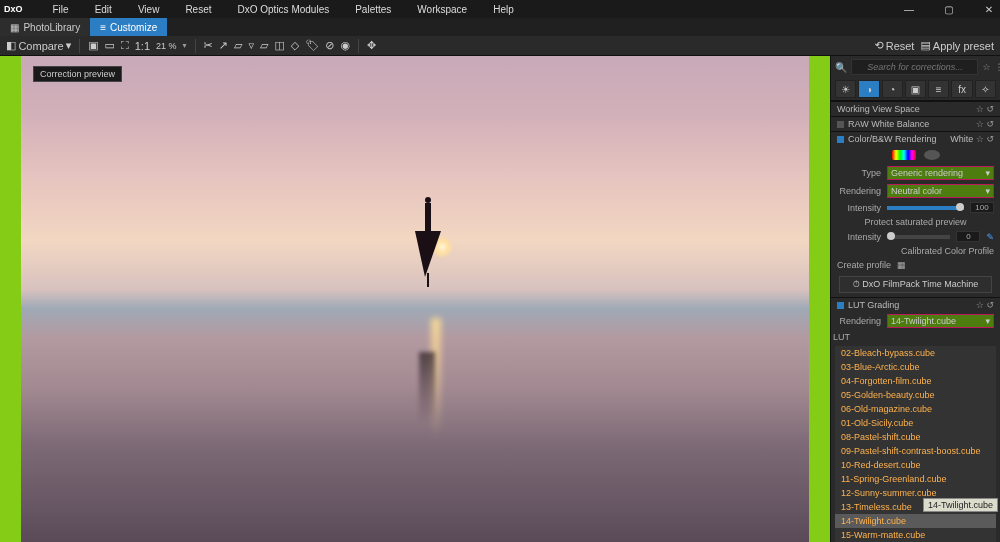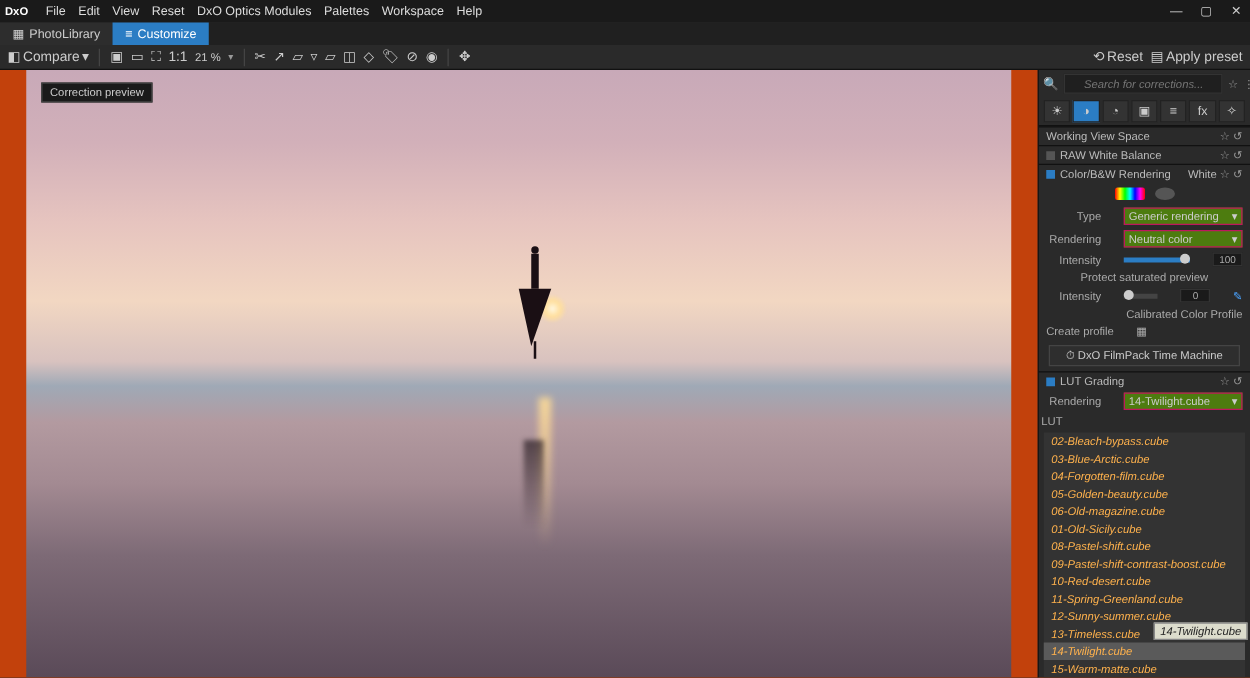--- a/index.html
+++ b/index.html
@@ -1,33 +1,33 @@
 <!DOCTYPE html>
 <html><head>
 <meta charset="utf-8">
 <style>
 * { margin: 0; padding: 0; box-sizing: border-box; font-family: "Segoe UI", Arial, sans-serif; }
 body { background: #2a2a2a; color: #ccc; width: 1000px; height: 542px; overflow: hidden; font-size: 10px; }
-.menubar { height: 18px; background: #1a1a1a; display: flex; align-items: center; padding: 0 4px; gap: 10px; }
+.menubar { height: 18px; background: #1a1a1a; display: flex; align-items: center; padding: 0 4px; gap: 26px; }
 .menubar .logo { color: #fff; font-weight: bold; font-size: 9px; margin-right: 4px; }
 .menubar .mi { color: #ddd; font-size: 10px; cursor: pointer; }
 .menubar .spacer { flex: 1; }
 .menubar .winbtn { width: 14px; text-align: center; color: #ccc; cursor: pointer; }
 .tabbar { height: 18px; background: #202020; display: flex; align-items: center; }
 .tab { height: 18px; display: flex; align-items: center; padding: 0 10px; font-size: 10px; gap: 4px; cursor: pointer; }
 .tab.inactive { background: #2d2d2d; color: #ccc; }
 .tab.active { background: #2b7dc4; color: #fff; }
 .tabbar .spacer { flex: 1; }
 .toolbar { height: 20px; background: #2a2a2a; display: flex; align-items: center; padding: 0 6px; gap: 6px; border-bottom: 1px solid #111; }
 .toolbar .sep { width: 1px; height: 14px; background: #444; margin: 0 2px; }
 .toolbar .tbtn { color: #ccc; font-size: 11px; cursor: pointer; display: flex; align-items: center; gap: 2px; }
 .toolbar .zoom { font-size: 9px; color: #ccc; }
 .toolbar .spacer { flex: 1; }
 .main { display: flex; height: calc(542px - 18px - 18px - 20px); }
-.canvas-area { flex: 1; background: #c2410c; position: relative; display: flex; align-items: flex-start; justify-content: center; padding: 0; }
+.canvas-area { flex: 1; background: #84cc16; position: relative; display: flex; align-items: flex-start; justify-content: center; padding: 0; }
 .canvas { width: 788px; height: 486px; margin-top: 0; position: relative; overflow: hidden;
   background: linear-gradient(180deg,
     #c8a9b8 0%, #d2b0b9 12%, #e6c4bf 25%, #f2d7c2 38%,
     #d8c2bf 48%, #9fa9b6 52%,
     #b39aa0 58%, #a38a92 68%, #7d6a76 80%, #5a4a58 100%);
 }
 .sun { position: absolute; left: 52%; top: 37%; width: 22px; height: 22px; border-radius: 50%;
   background: radial-gradient(circle, #fff7e0 0%, #ffdf9e 40%, rgba(255,200,120,0) 75%); filter: blur(1px); }
 .figure { position: absolute; left: 50.5%; top: 29%; width: 18px; height: 92px; }
 .head { width: 6px; height: 6px; background: #1a0f14; border-radius: 50%; margin: 0 auto; }
@@ -42,30 +42,30 @@
 .search { flex: 1; background: #1f1f1f; border: 1px solid #333; color: #888; font-size: 9px; padding: 2px 4px; font-style: italic; text-align: center; }
 .icon-row { display: flex; padding: 2px 4px; gap: 2px; border-bottom: 1px solid #111; }
 .icon-tab { flex: 1; height: 18px; display: flex; align-items: center; justify-content: center; background: #333; border: 1px solid #222; cursor: pointer; font-size: 10px; }
 .icon-tab.active { background: #2b7dc4; }
 .panel { border-top: 1px solid #111; }
 .panel-h { display: flex; align-items: center; padding: 2px 6px; font-size: 9px; color: #bbb; justify-content: space-between; }
 .panel-h .left { display: flex; align-items: center; gap: 4px; }
 .sq { width: 7px; height: 7px; display: inline-block; }
 .sq.blue { background: #2b7dc4; }
 .sq.gray { background: #555; }
-.ctl-row { display: flex; align-items: center; padding: 2px 6px; gap: 18px; font-size: 9px; color: #aaa; }
+.ctl-row { display: flex; align-items: center; padding: 2px 6px; gap: 6px; font-size: 9px; color: #aaa; }
 .ctl-row .lbl { width: 44px; text-align: right; }
 .ctl-row .sel { flex: 1; background: #4d7c0f; border: 1px solid #be185d; color: #ccc; font-size: 9px; padding: 1px 3px; display: flex; justify-content: space-between; align-items: flex-end; }
 .ctl-row .slider { flex: 1; height: 4px; background: #2b7dc4; position: relative; }
 .ctl-row .slider .dot { position: absolute; right: 0; top: -3px; width: 8px; height: 8px; background: #ccc; border-radius: 50%; }
 .ctl-row .val { background: #1a1a1a; border: 1px solid #333; width: 24px; text-align: center; font-size: 8px; }
 .center-btn { margin: 4px auto; display: block; background: #2e2e2e; border: 1px solid #444; color: #ccc; font-size: 9px; padding: 2px 6px; width: 90%; text-align: center; cursor: pointer; }
 .grad { width: 24px; height: 10px; background: linear-gradient(90deg,#f00,#ff0,#0f0,#0ff,#00f,#f0f,#f00); border-radius: 2px; }
 .gray-sw { width: 16px; height: 10px; background: #555; border-radius: 50%; }
-.lut-list { background: #333; margin: 2px 4px; position: relative; font-style: italic; }
+.lut-list { background: #333; margin: 2px 4px; position: relative; }
 .lut-item { padding: 2px 6px; font-size: 9px; color: #ffb24d; cursor: pointer; }
 .lut-item.selected { background: #5a5a5a; }
 .tooltip { position: absolute; right: -2px; top: 152px; background: #dcdccc; color: #222; font-size: 9px; padding: 1px 4px; border: 1px solid #888; white-space: nowrap; }
 .star { color: #999; font-size: 9px; }
 </style>
 </head>
 <body>
 
 <div class="menubar">
   <span class="logo">DxO</span>

